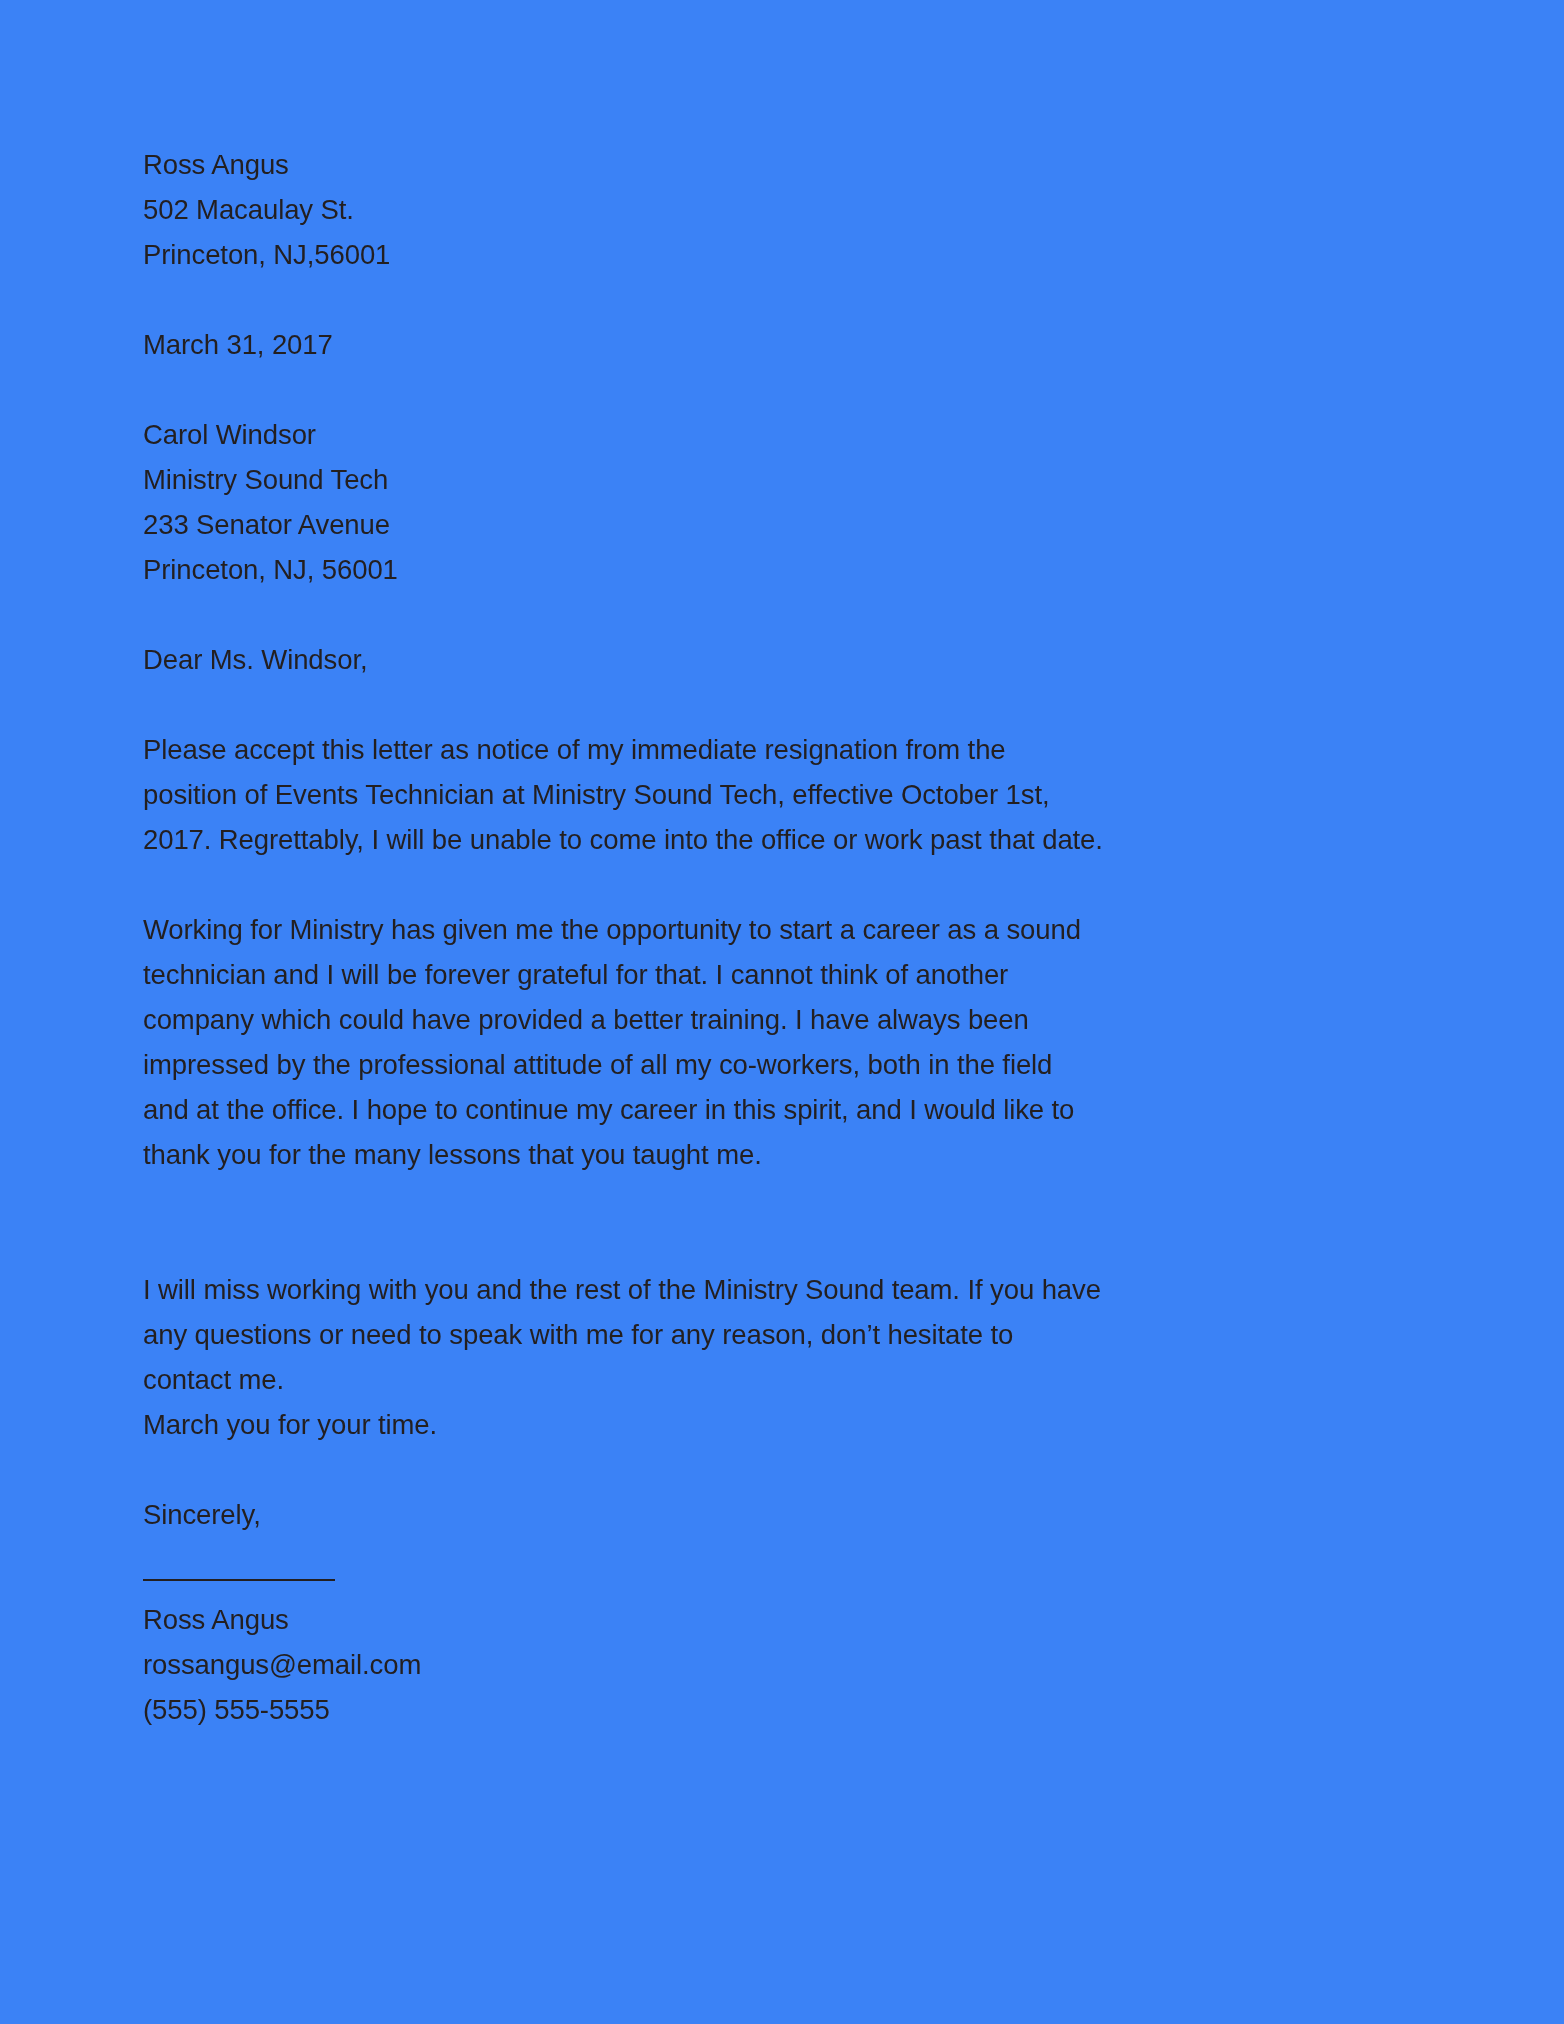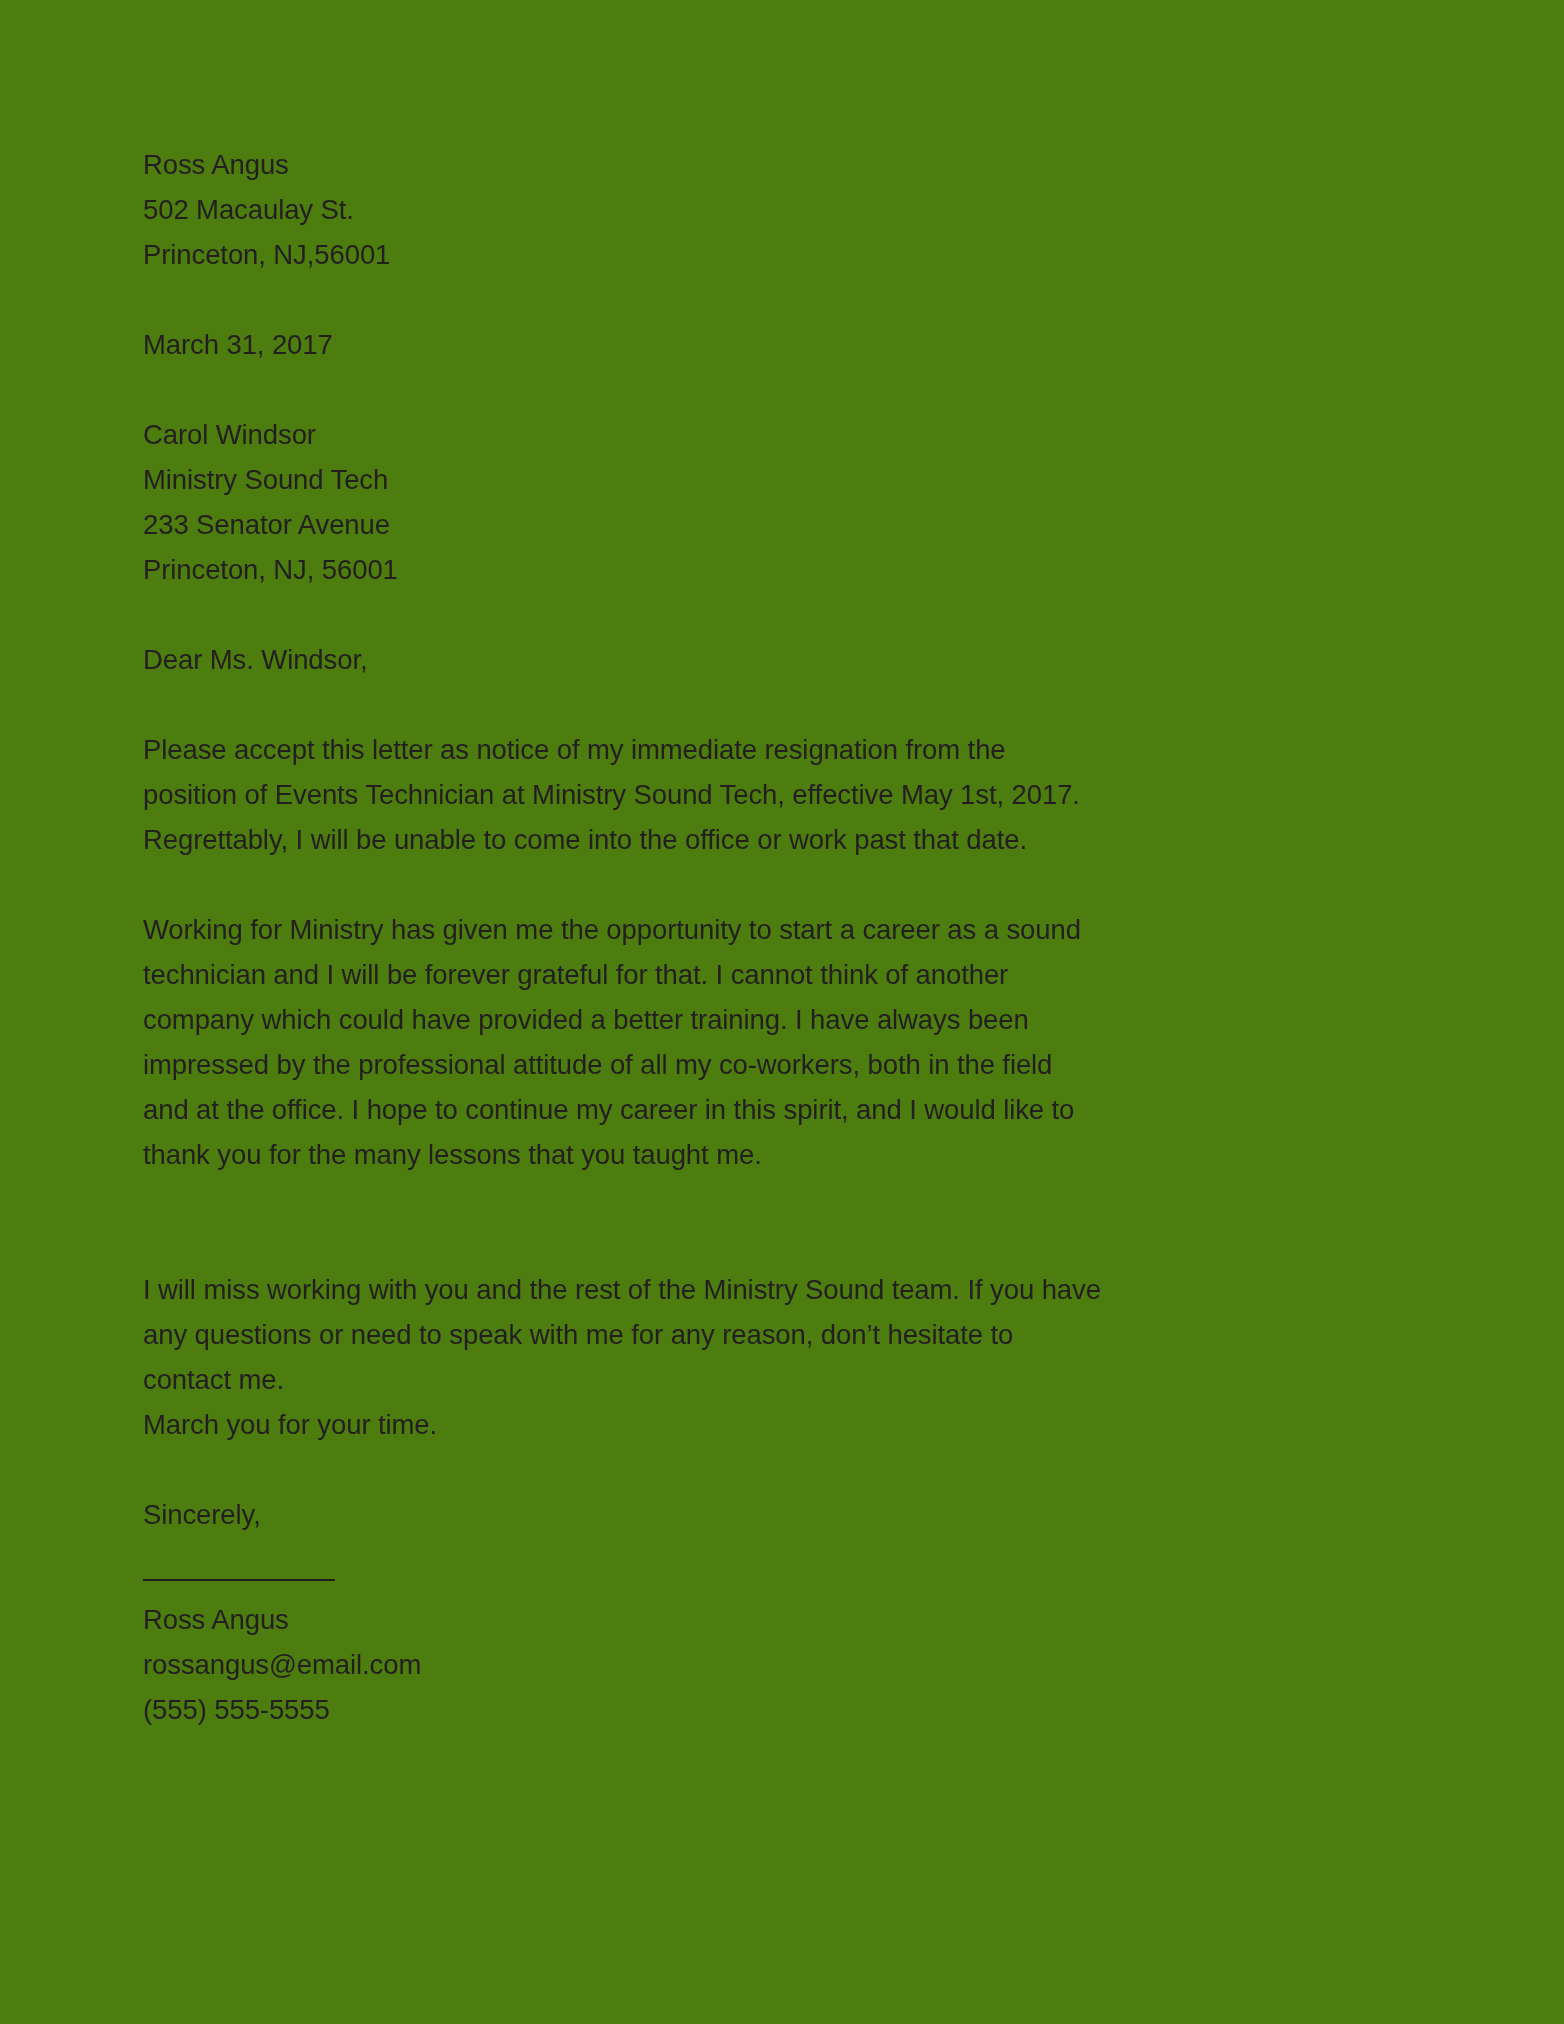--- a/index.html
+++ b/index.html
@@ -10,21 +10,21 @@
   }
   body {
     font-family: "Liberation Sans", sans-serif;
     color: #231f20;
   }
   .page {
     position: relative;
     width: 1564px;
     height: 2024px;
     margin: 0 auto;
-    background: #4d7c0f;
+    background: #3b82f6;
     box-sizing: border-box;
     overflow: hidden;
   }
   .letter {
     position: absolute;
     left: 143px;
     top: 142px;
     width: 1000px;
   }
   .block {
@@ -86,21 +86,21 @@
     </div>
 
     <div class="gap-sm"></div>
 
     <div class="block">
       <div class="line">Dear Ms. Windsor,</div>
     </div>
 
     <div class="gap-md"></div>
 
-    <p class="para">Please accept this letter as notice of my immediate resignation from the position of Events Technician at Ministry Sound Tech, effective May 1st, 2017. Regrettably, I will be unable to come into the office or work past that date.</p>
+    <p class="para">Please accept this letter as notice of my immediate resignation from the position of Events Technician at Ministry Sound Tech, effective October 1st, 2017. Regrettably, I will be unable to come into the office or work past that date.</p>
 
     <div class="gap-md"></div>
 
     <p class="para">Working for Ministry has given me the opportunity to start a career as a sound technician and I will be forever grateful for that. I cannot think of another company which could have provided a better training. I have always been impressed by the professional attitude of all my co-workers, both in the field and at the office. I hope to continue my career in this spirit, and I would like to thank you for the many lessons that you taught me.</p>
 
     <div class="gap-md"></div>
 
 
     <div class="gap-md"></div>
 

